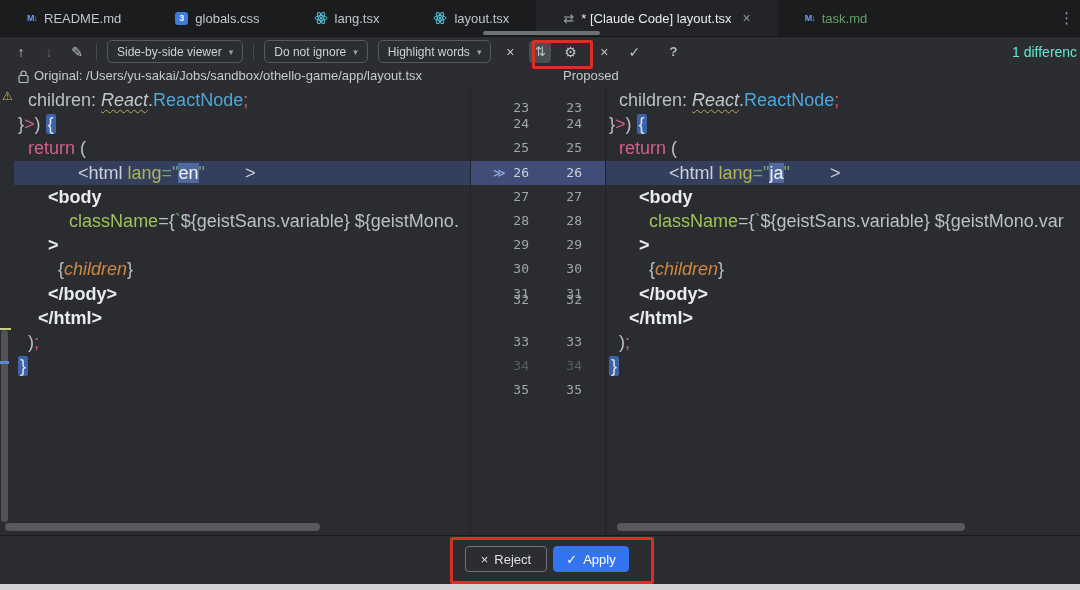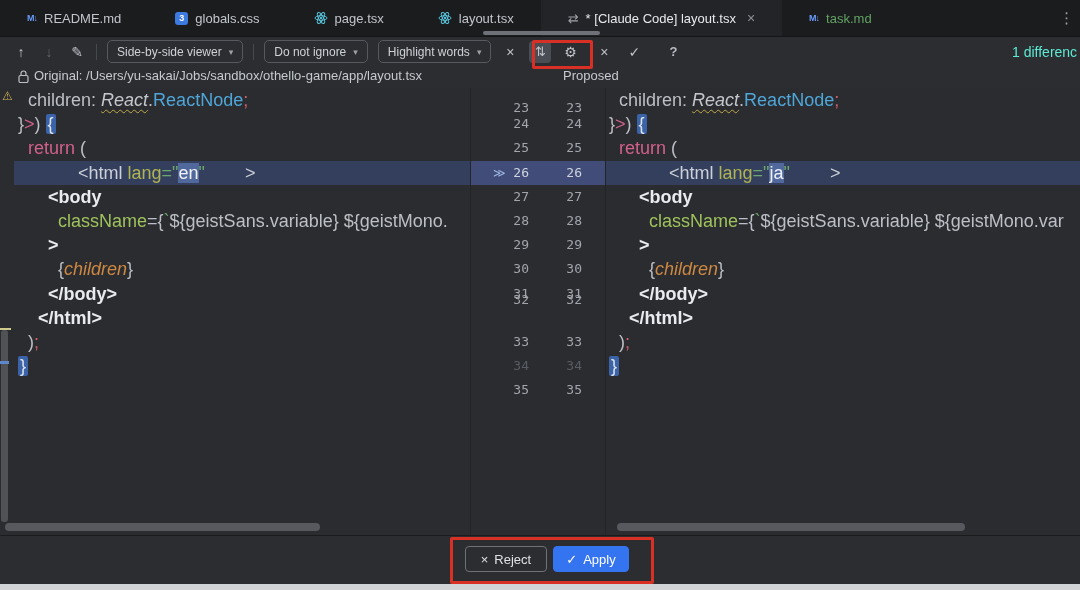--- a/index.html
+++ b/index.html
@@ -102,21 +102,21 @@
         <span class="ic-css">3</span>
         <span class="tab-label">globals.css</span>
       </div>
       <div class="tab">
         <svg width="14" height="14" viewBox="0 0 14 14">
           <ellipse cx="7" cy="7" rx="6" ry="2.3" fill="none" stroke="#58c4dc" stroke-width="1" transform="rotate(0 7 7)"></ellipse>
           <ellipse cx="7" cy="7" rx="6" ry="2.3" fill="none" stroke="#58c4dc" stroke-width="1" transform="rotate(60 7 7)"></ellipse>
           <ellipse cx="7" cy="7" rx="6" ry="2.3" fill="none" stroke="#58c4dc" stroke-width="1" transform="rotate(120 7 7)"></ellipse>
           <circle cx="7" cy="7" r="1.2" fill="#58c4dc"></circle>
         </svg>
-        <span class="tab-label">page.tsx</span>
+        <span class="tab-label">lang.tsx</span>
       </div>
       <div class="tab">
         <svg width="14" height="14" viewBox="0 0 14 14">
           <ellipse cx="7" cy="7" rx="6" ry="2.3" fill="none" stroke="#58c4dc" stroke-width="1" transform="rotate(0 7 7)"></ellipse>
           <ellipse cx="7" cy="7" rx="6" ry="2.3" fill="none" stroke="#58c4dc" stroke-width="1" transform="rotate(60 7 7)"></ellipse>
           <ellipse cx="7" cy="7" rx="6" ry="2.3" fill="none" stroke="#58c4dc" stroke-width="1" transform="rotate(120 7 7)"></ellipse>
           <circle cx="7" cy="7" r="1.2" fill="#58c4dc"></circle>
         </svg>
         <span class="tab-label">layout.tsx</span>
       </div>
@@ -173,21 +173,21 @@
     <span class="prop-label">Proposed</span>
   </div>
 
   <div class="editor">
     <div class="pane left">
         <div class="code-row" style="top: 0px;"><span class="sg-p">  children</span><span class="sg-p">: </span><span class="sg-rw">React</span><span class="sg-p">.</span><span class="sg-t">ReactNode</span><span class="sg-s">;</span></div>
         <div class="code-row" style="top: 24.2px;"><span class="sg-p">}</span><span class="sg-k">&gt;</span><span class="sg-p">) </span><span class="sg-bm">{</span></div>
         <div class="code-row" style="top: 48.4px;"><span class="sg-p">  </span><span class="sg-k">return</span><span class="sg-p"> (</span></div>
         <div class="code-row hl" style="top: 72.6px;"><span class="sg-p">    </span><span class="sg-h">&lt;html </span><span class="sg-a">lang</span><span class="sg-q">="</span><span class="sg-hl">en</span><span class="sg-q">"</span><span class="sg-h">&gt;</span></div>
         <div class="code-row" style="top: 96.8px;"><span class="sg-p">      </span><span class="sg-w">&lt;body</span></div>
-        <div class="code-row" style="top: 121px;"><span class="sg-p">        </span><span class="sg-g">className</span><span class="sg-p">={</span><span class="sg-q">`</span><span class="sg-p">${geistSans.variable}</span><span class="sg-q"> </span><span class="sg-p">${geistMono.</span></div>
+        <div class="code-row" style="top: 121px; text-align: center;"><span class="sg-p">        </span><span class="sg-g">className</span><span class="sg-p">={</span><span class="sg-q">`</span><span class="sg-p">${geistSans.variable}</span><span class="sg-q"> </span><span class="sg-p">${geistMono.</span></div>
         <div class="code-row" style="top: 145.2px;"><span class="sg-p">      </span><span class="sg-w">&gt;</span></div>
         <div class="code-row" style="top: 169.4px;"><span class="sg-p">        {</span><span class="sg-o">children</span><span class="sg-p">}</span></div>
         <div class="code-row" style="top: 193.6px;"><span class="sg-p">      </span><span class="sg-w">&lt;/body&gt;</span></div>
         <div class="code-row" style="top: 217.8px;"><span class="sg-p">    </span><span class="sg-w">&lt;/html&gt;</span></div>
         <div class="code-row" style="top: 242px;"><span class="sg-p">  )</span><span class="sg-s">;</span></div>
         <div class="code-row" style="top: 266.2px;"><span class="sg-bm">}</span></div>
         <div class="code-row" style="top: 290.4px;"></div>
       </div>
     <div class="gutter">
         <div class="gut-row" style="top: 8px;">

